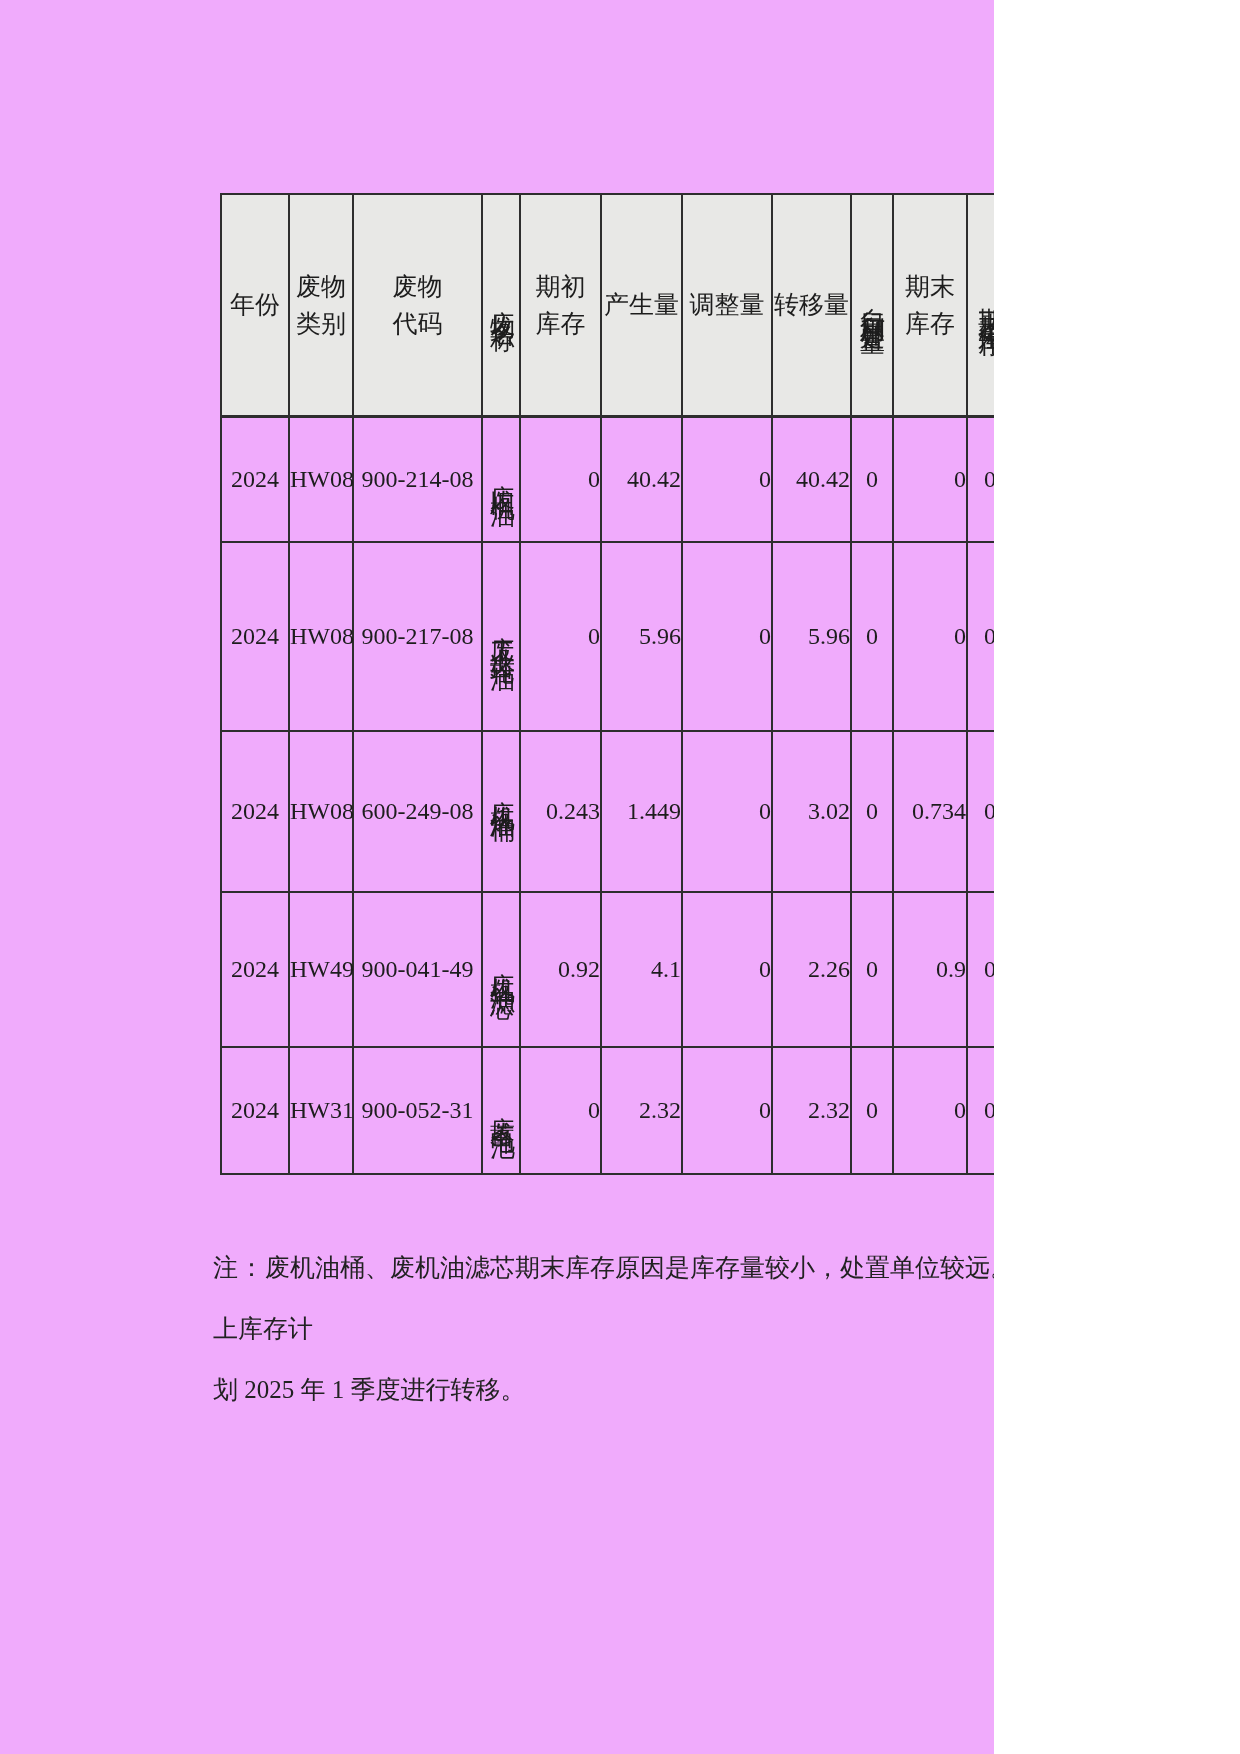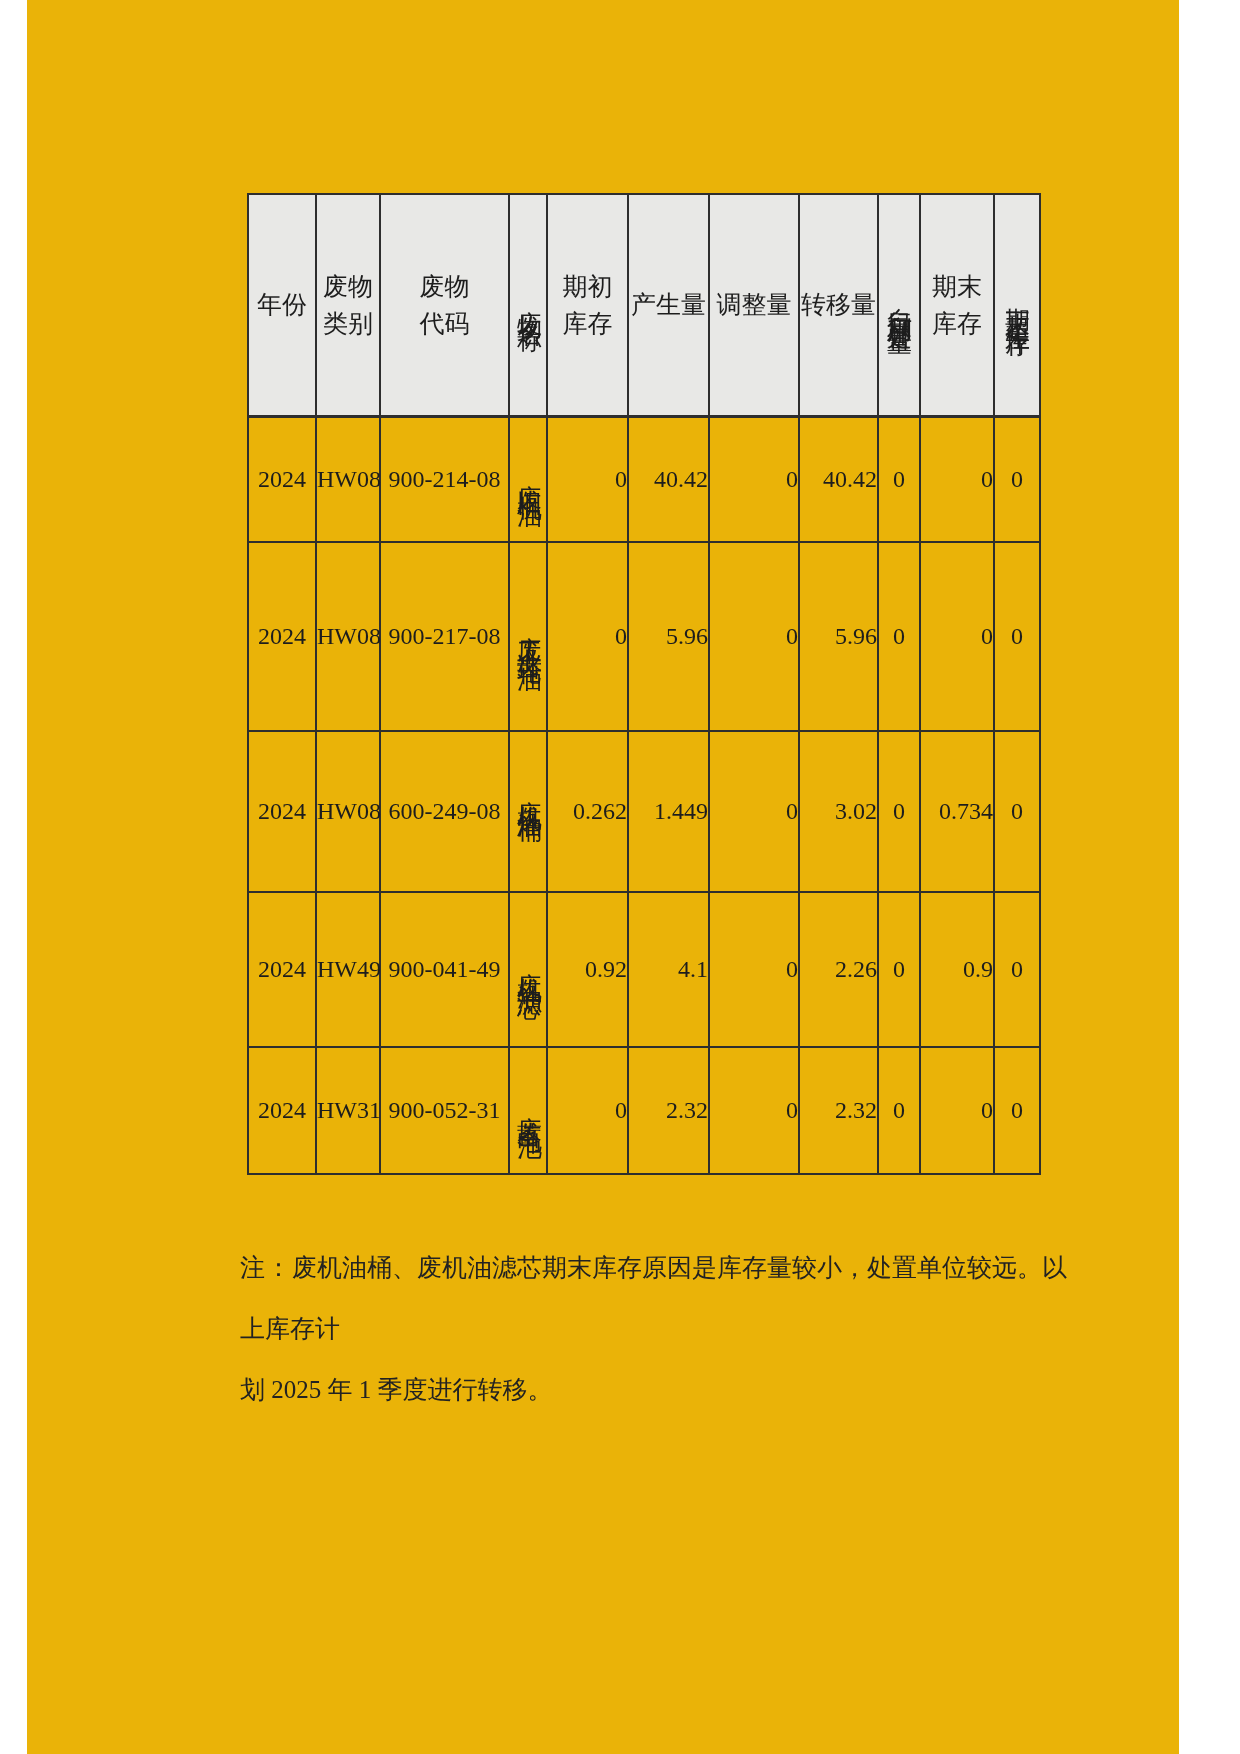--- a/index.html
+++ b/index.html
@@ -1,24 +1,23 @@
 <!DOCTYPE html>
 <html><head>
 <meta charset="utf-8">
 <style>
   html,body{margin:0;padding:0;}
   .page{
     position:relative;
-    width:1152px;
+    width:994px;
     height:1754px;
-    background:#eab308;
+    background:#f0abfc;
     font-family:"Liberation Serif","DejaVu Serif",serif;
     color:#1d1d1d;
     overflow:hidden;
-    margin-left:27px;
   }
   table.waste{
     position:absolute;
     left:220px;
     top:193px;
     width:792px;
     border-collapse:collapse;
     table-layout:fixed;
     font-size:24px;
   }
@@ -130,21 +129,21 @@
       <td class="ctr">0</td>
       <td class="num pr12">0</td>
       <td class="ctr">0</td>
     </tr>
 
     <tr class="r2">
       <td class="ctr">2024</td>
       <td class="ctr">HW08</td>
       <td class="ctr">600-249-08</td>
       <td class="vertcell"><span class="vtext">废机油桶1</span></td>
-      <td class="num pr12">0.262</td>
+      <td class="num pr12">0.243</td>
       <td class="num pr8">1.449</td>
       <td class="num pr18">0</td>
       <td class="num pr8">3.02</td>
       <td class="ctr">0</td>
       <td class="num pr12">0.734</td>
       <td class="ctr">0</td>
     </tr>
 
     <tr class="r3">
       <td class="ctr">2024</td>

